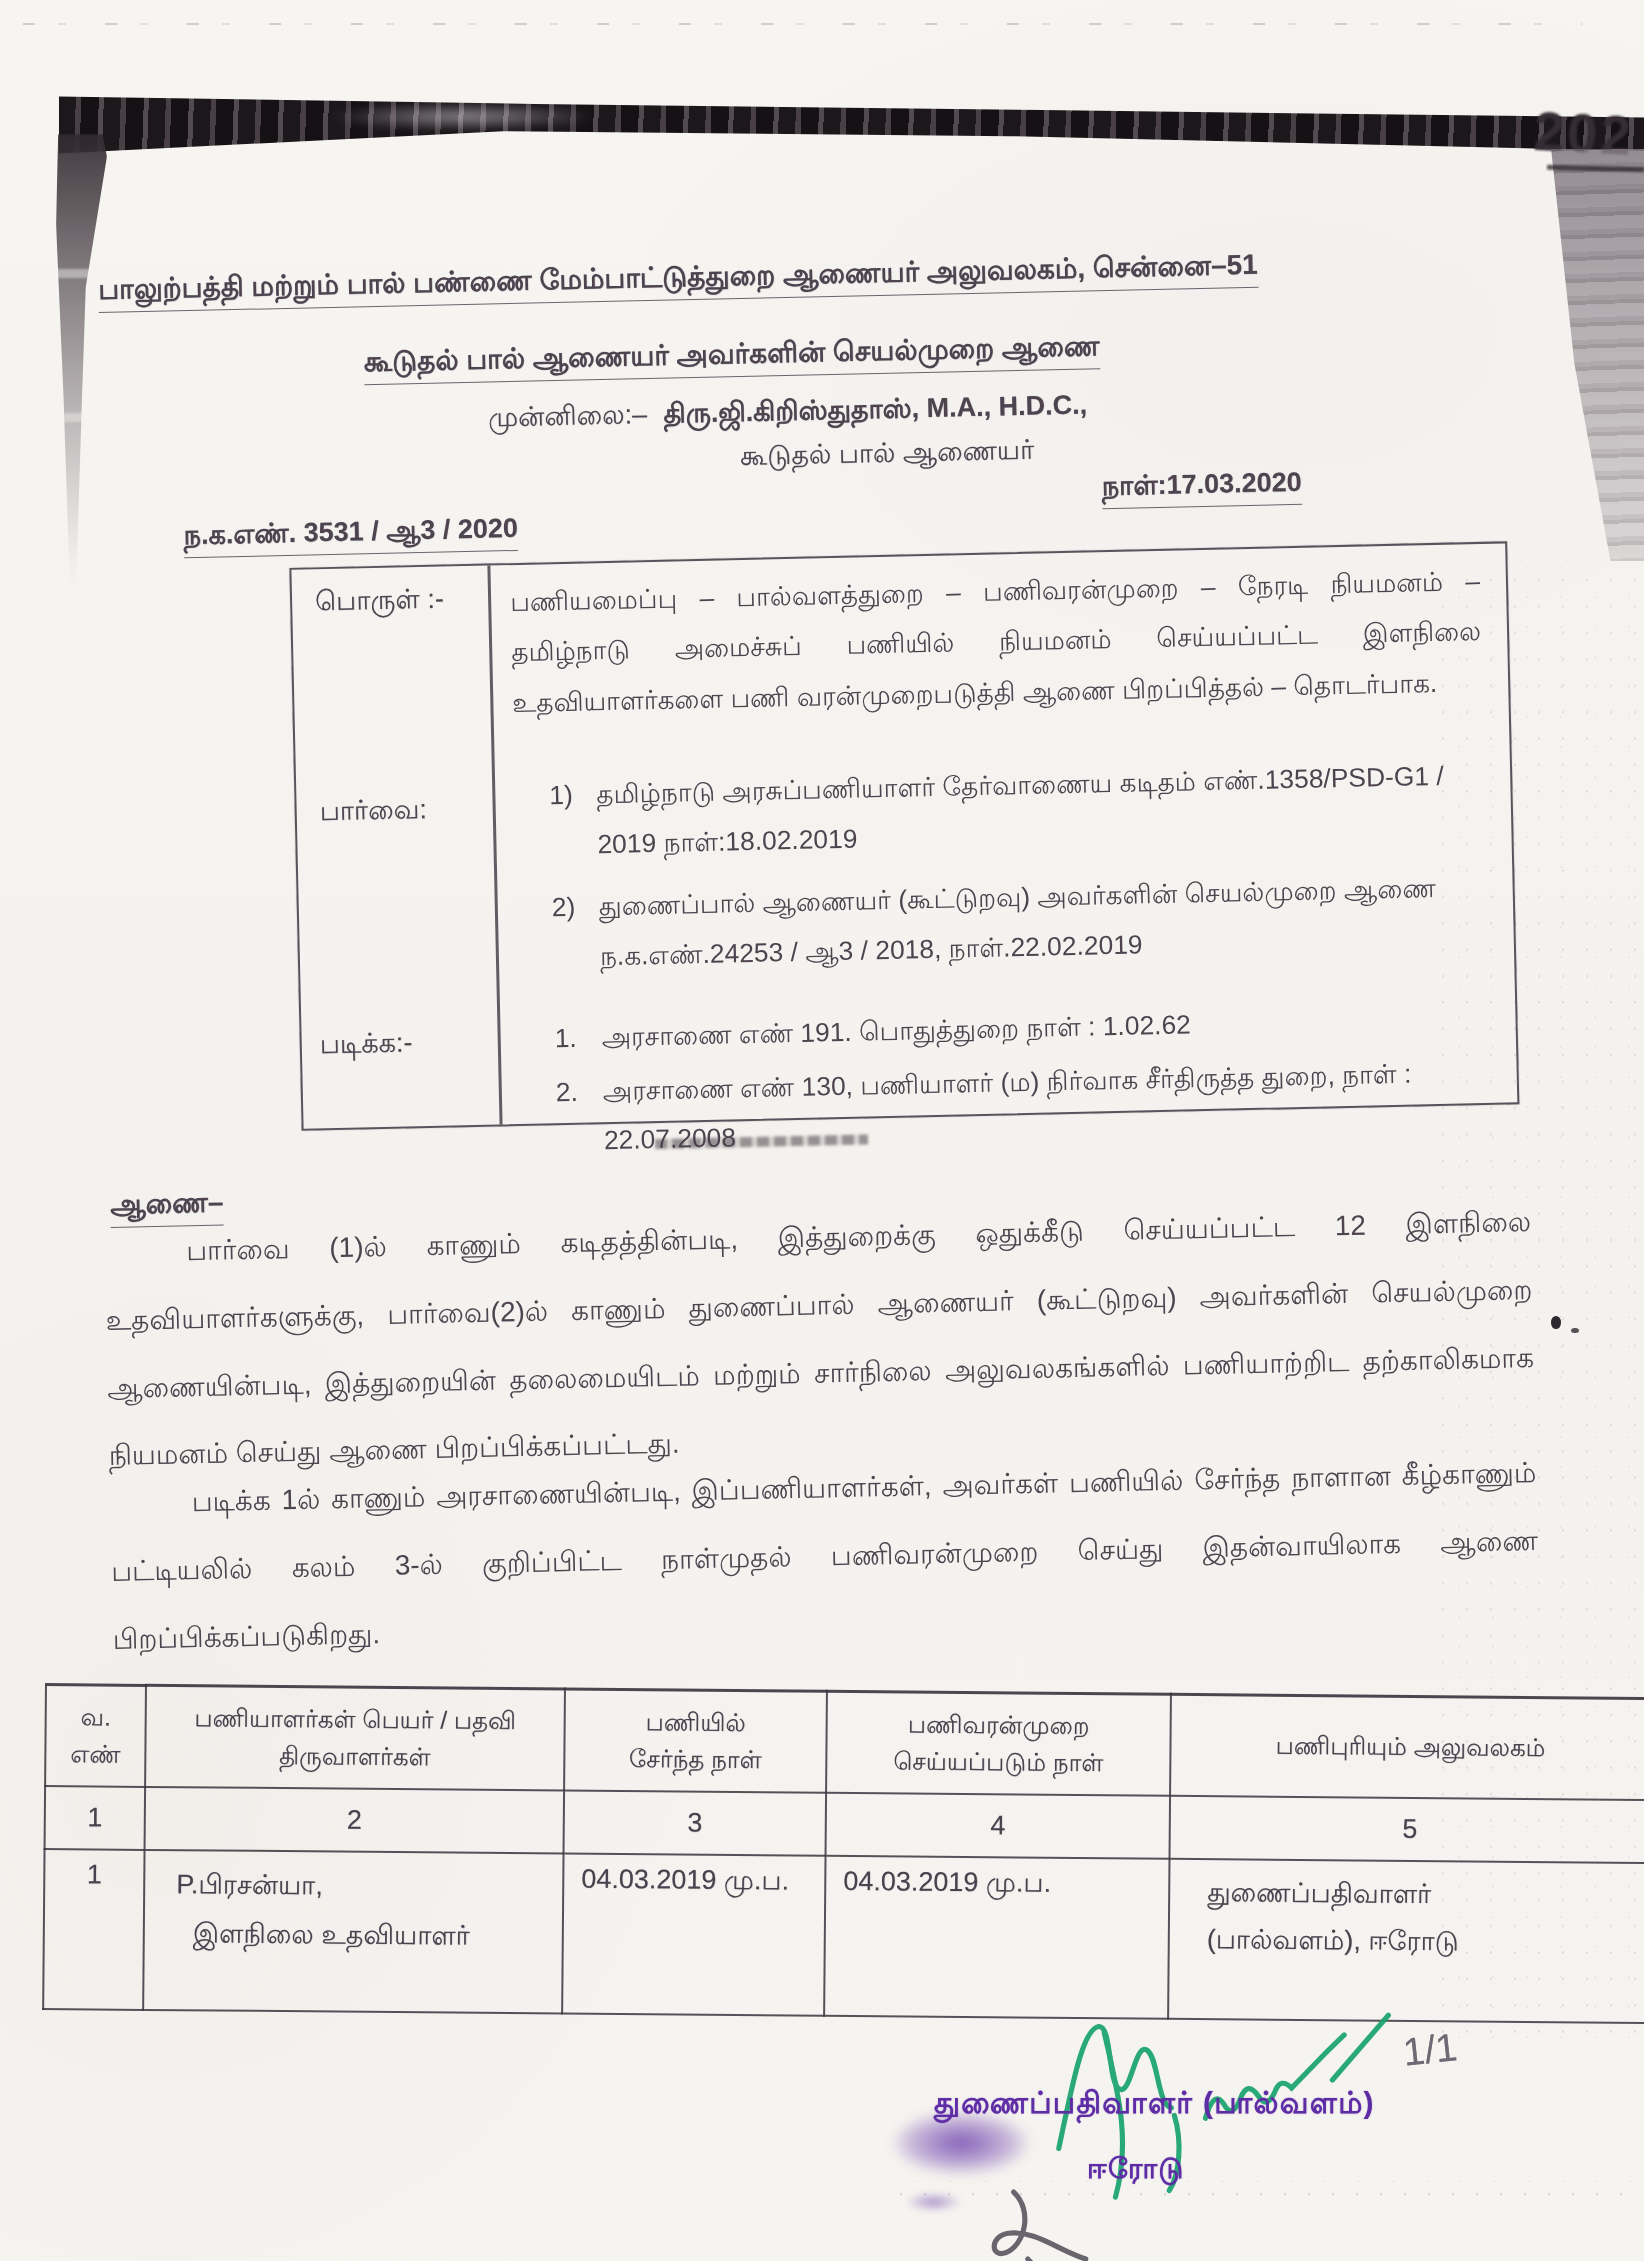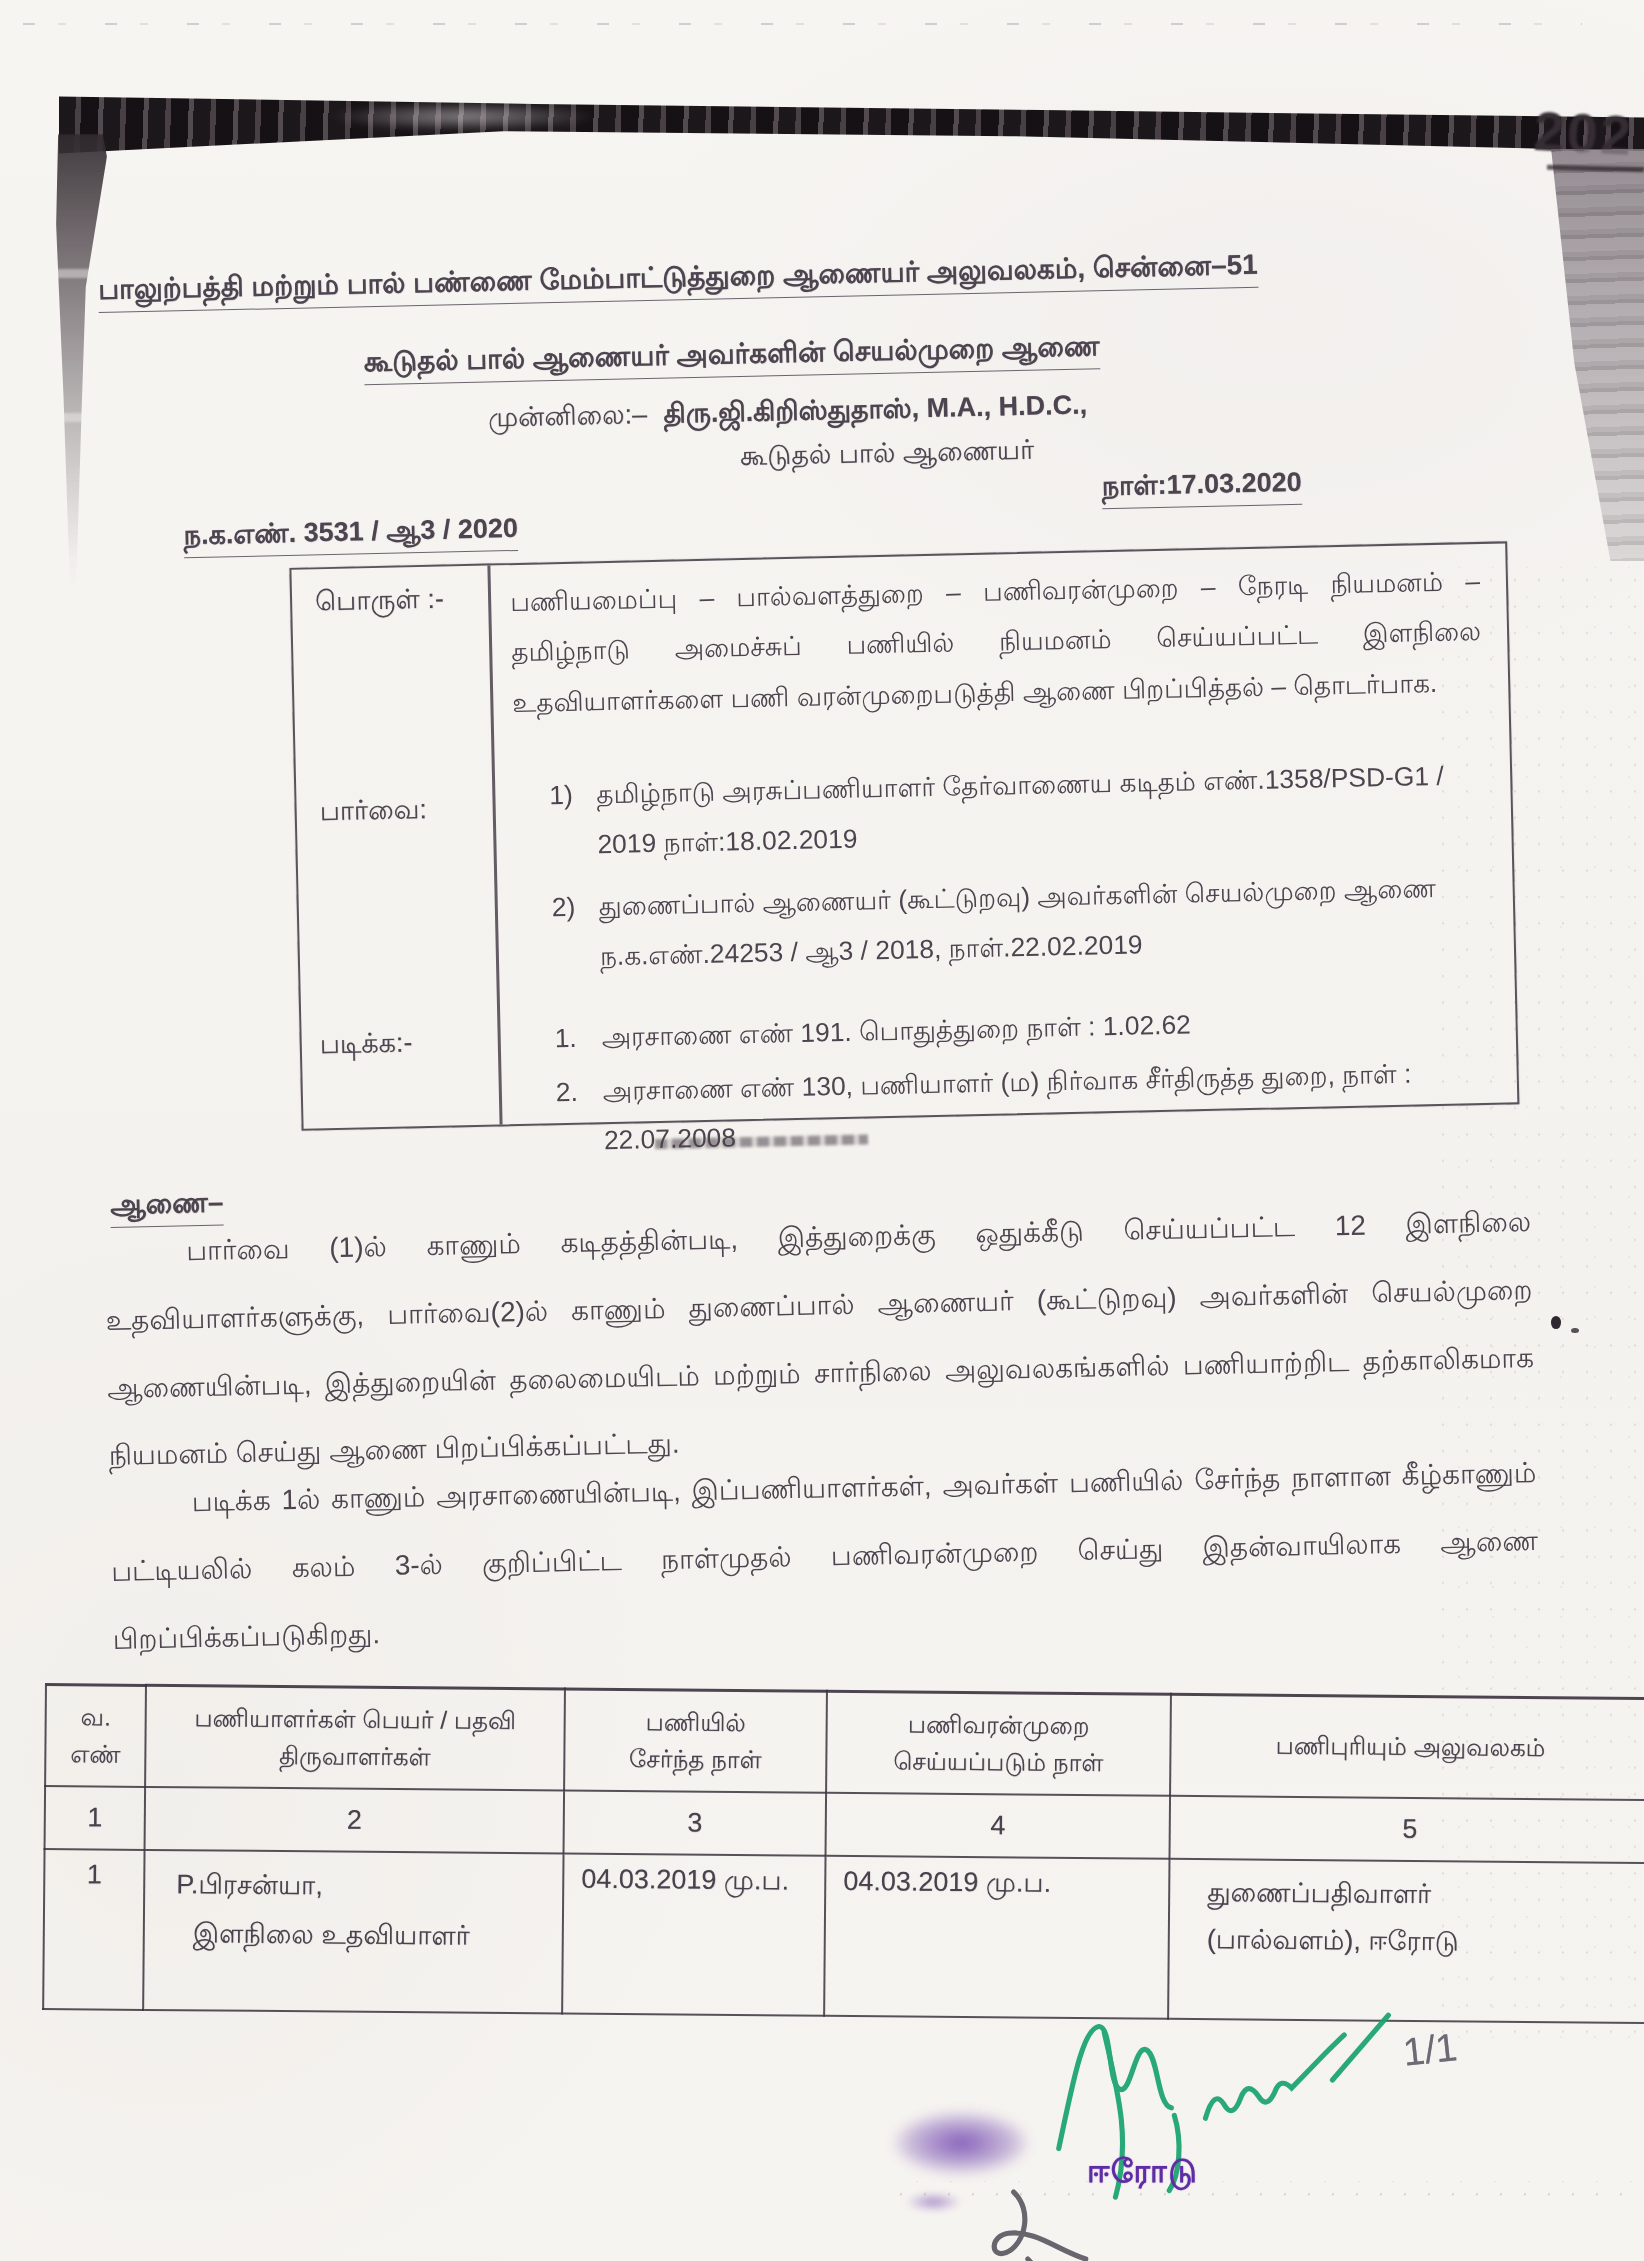--- a/index.html
+++ b/index.html
@@ -219,21 +219,22 @@
       <path d="M150 66 C 168 166 182 238 154 322"></path>
       <path d="M252 200 C 262 240 256 292 238 316"></path>
       <path d="M300 207 q 16 -46 30 -20 q 12 24 26 -8 q 12 -28 28 -2 q 12 22 26 -6 q 10 -22 26 -4 l 54 -50 q 18 -16 32 -28"></path>
       <path d="M500 158 L 592 62"></path>
     </g>
   </svg>
   <div class="page-mark">1/1</div>
 
   <div class="stamp-smear"></div>
   <div class="stamp-smear2"></div>
-  <div class="stamp-txt t" style="left:1087px; top:2153px; font-size:32px;">ஈரோடு</div>
+  <div class="stamp-txt t" style="left:934px; top:2086px; font-size:30px;">துணைப்பதிவாளர் (பால்வளம்)</div>
+  <div class="stamp-txt t" style="left:1087px; top:2153px; font-size:28px;">ஈரோடு</div>
 
   <svg class="sig" style="left:966px; top:2183px;" width="219" height="116" viewBox="0 0 340 180">
     <g fill="none" stroke="#5a5660" stroke-width="8" stroke-linecap="round" opacity="0.9">
       <path d="M74 14 C 104 42 92 96 62 108 C 38 117 36 82 66 78 C 108 73 142 104 186 118"></path>
       <path d="M96 118 C 124 146 132 182 106 206"></path>
       <path d="M150 150 q 22 22 8 40 q -10 12 10 2 l 30 -22 q 16 -10 28 6 l 38 -48"></path>
     </g>
   </svg>
 
   <div class="dot" style="left:1551px; top:1316px; width:10.3px; height:13px;"></div>

